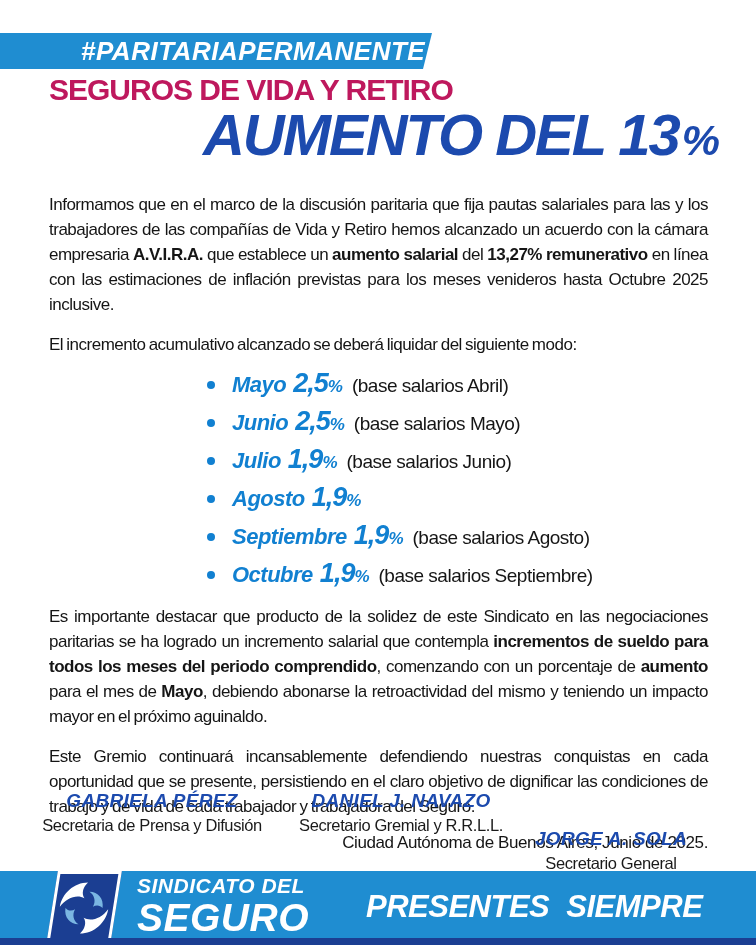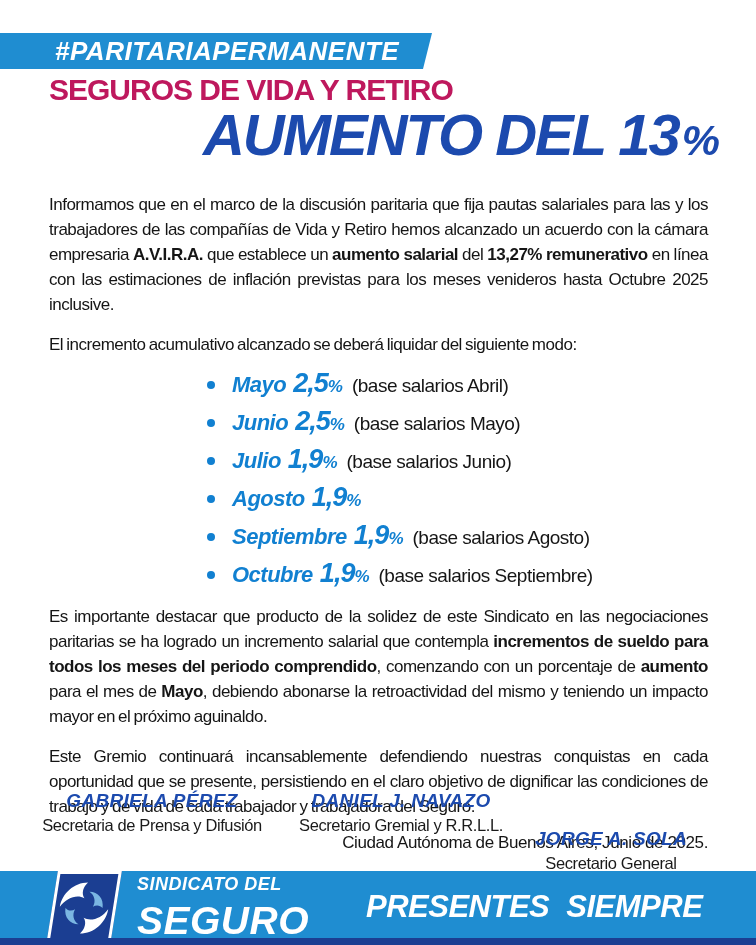--- a/index.html
+++ b/index.html
@@ -2,21 +2,21 @@
 <html><head>
 <meta charset="utf-8">
 <style>
   html,body{margin:0;padding:0;}
   body{width:756px;height:945px;position:relative;background:#ffffff;overflow:hidden;
        font-family:"Liberation Sans", sans-serif;-webkit-font-smoothing:antialiased;}
 
   
   .banner{position:absolute;left:0;top:33px;width:432px;height:36px;background:#1F8DD1;
           clip-path:polygon(0 0,100% 0,calc(100% - 9px) 100%,0 100%);
-          display:flex;align-items:center;padding-left:55px;box-sizing:border-box;text-align:right;}
+          display:flex;align-items:center;padding-left:81px;box-sizing:border-box;text-align:right;}
   .banner span{color:#ffffff;font-size:26px;font-weight:bold;font-style:italic;letter-spacing:.5px;}
   .subtitle{position:absolute;left:49px;top:73px;color:#be185d;font-size:30px;font-weight:bold;
             letter-spacing:-1px;}
   .title{position:absolute;right:36px;top:101px;color:#1C4AAE;font-size:58px;font-weight:bold;
          font-style:italic;letter-spacing:-2px;white-space:nowrap;}
   .title .pct{font-size:43px;letter-spacing:0;margin-left:3px;}
 
   
   .content{position:absolute;left:49px;right:48px;top:177px;color:#151515;}
   .para{margin:15px 0 11px 0;font-size:17px;line-height:25px;letter-spacing:-.5px;word-spacing:-1px;
@@ -40,21 +40,21 @@
   .sig-name{color:#1C4AAE;font-size:19px;font-weight:bold;font-style:italic;letter-spacing:.3px;margin-bottom:4px;}
   .sig-role{color:#1a1a1a;font-size:16.5px;letter-spacing:-.4px;}
 
   
   .footer{position:absolute;left:0;bottom:0;width:756px;height:74px;background:#1F8DD1;}
   .navy-strip{position:absolute;left:0;bottom:0;width:756px;height:7px;background:#1B3E92;}
   .logo{position:absolute;left:52px;top:0px;width:64px;height:74px;background:#1B3E92;
         border:3px solid #ffffff;box-sizing:border-box;transform:skewX(-9deg);overflow:hidden;}
   .logo svg{display:block;width:100%;height:100%;}
   .org{position:absolute;left:137px;top:4px;color:#ffffff;font-style:italic;font-weight:bold;line-height:1;}
-  .org1{font-size:18px;letter-spacing:.5px;margin-bottom:8px;}
+  .org1{font-size:21px;letter-spacing:.5px;margin-bottom:2px;}
   .org2{font-size:39px;letter-spacing:.5px;}
   .slogan{position:absolute;left:366px;top:18px;color:#ffffff;font-style:italic;font-size:31px;
           letter-spacing:-.5px;white-space:nowrap;}
   .slogan .s1{font-weight:600;margin-right:17px;text-align:right;}
   .slogan .s2{font-weight:bold;}
 </style>
 </head>
 <body>
 
 <div class="page">

